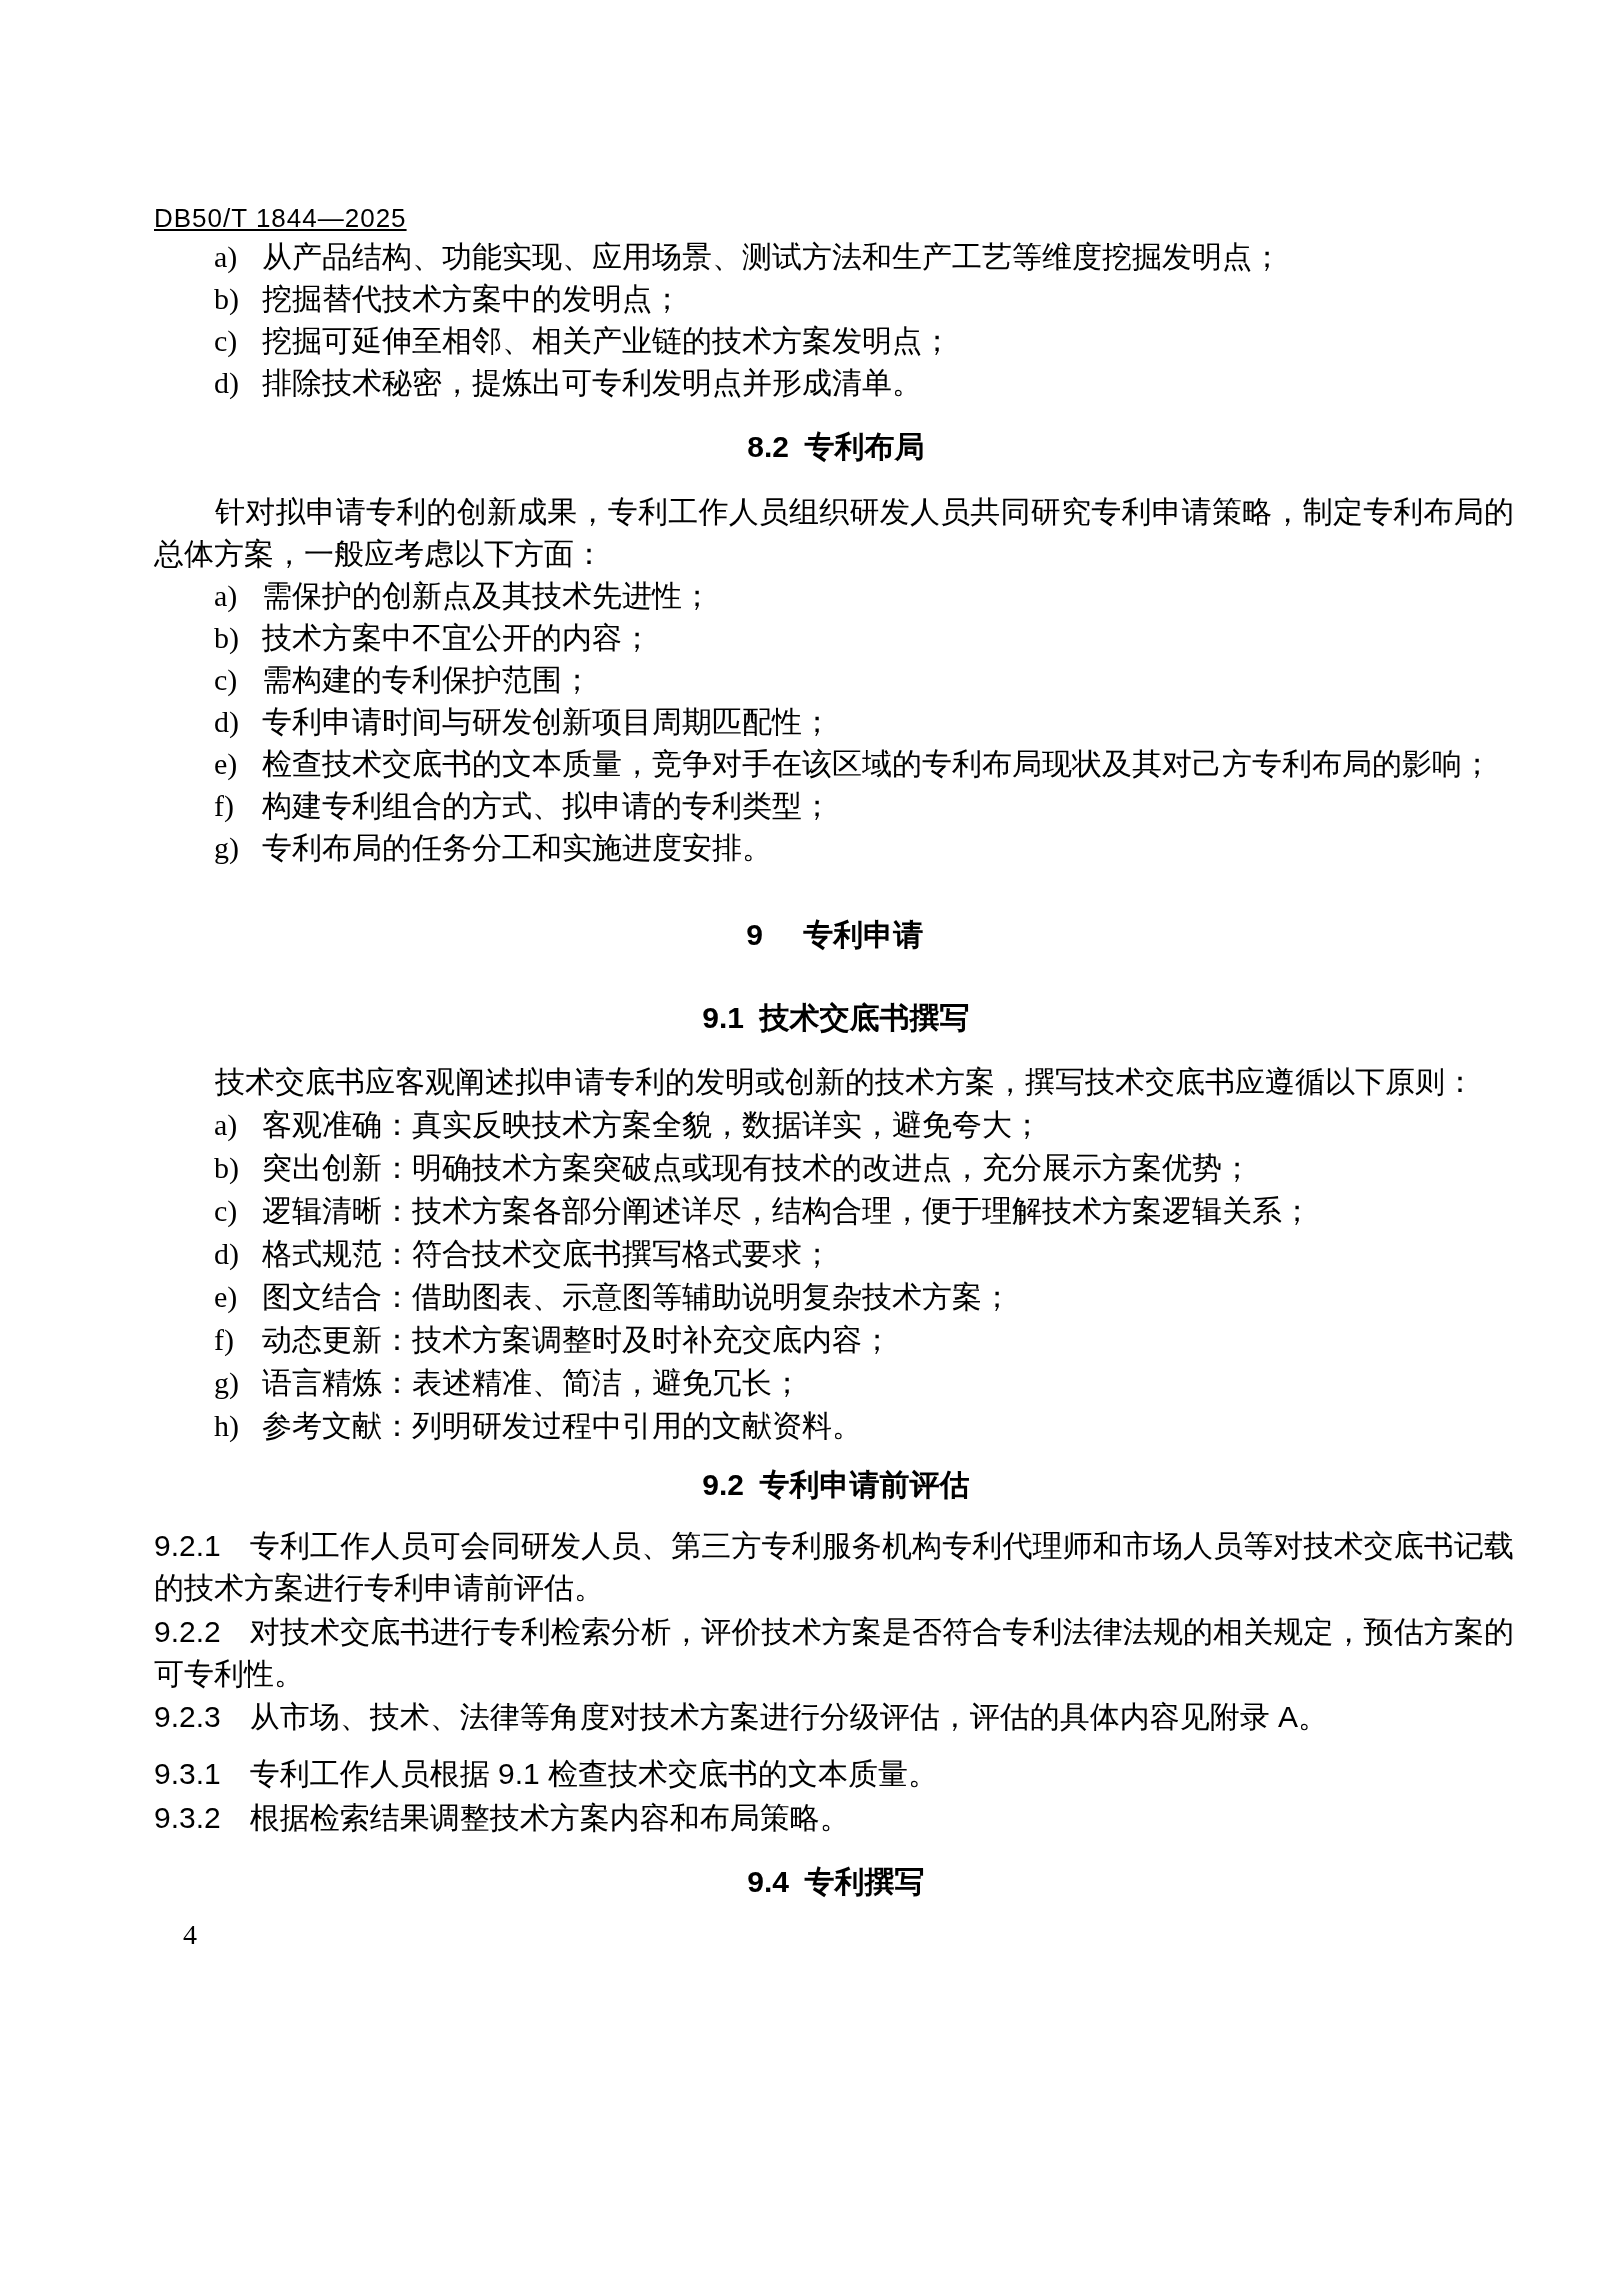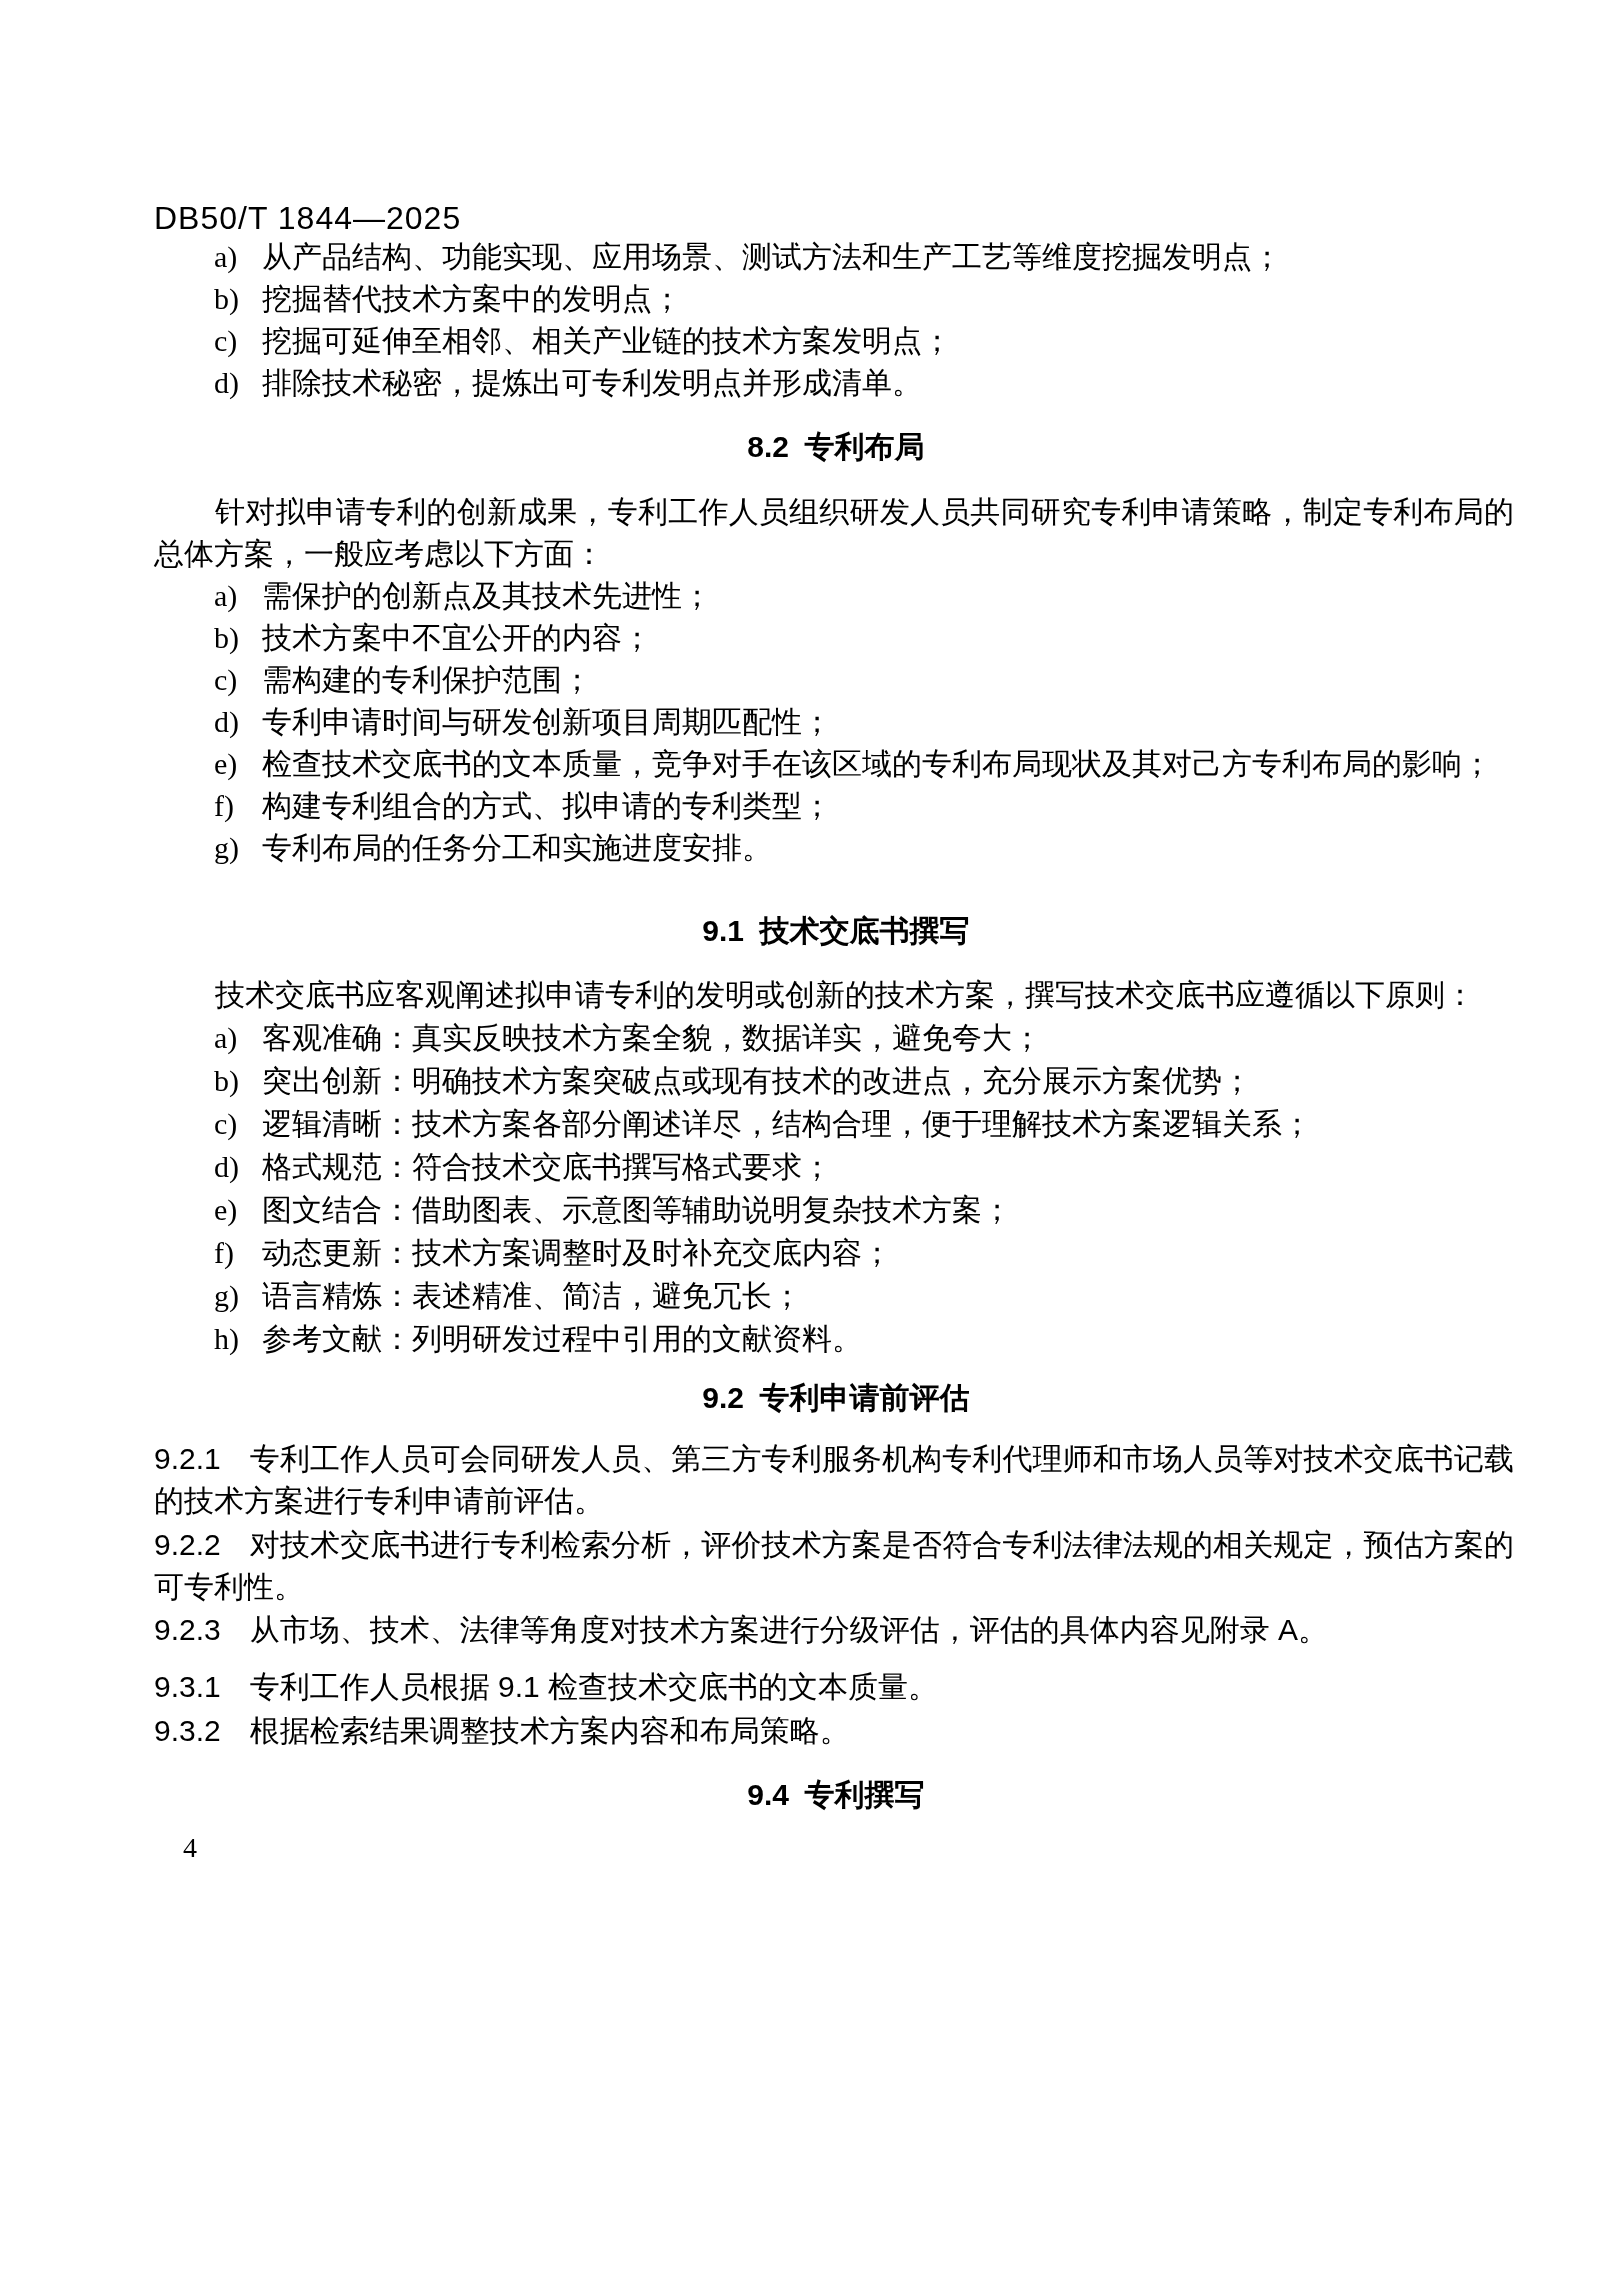--- a/index.html
+++ b/index.html
@@ -9,22 +9,23 @@
     position: relative;
     font-family: "Liberation Sans", sans-serif;
     color: #000000;
   }
   .page {
     position: absolute; inset: 0;
     padding: 201px 107px 0 154px;
     background: #ffffff;
   }
   .doc-header {
-    font-size: 32px; line-height: 35px; letter-spacing: 1px;
+    font-size: 26px; line-height: 35px; letter-spacing: 1px;
     font-family: "Liberation Sans", sans-serif;
+    text-decoration: underline;
   }
   .para {
     font-size: 30px; line-height: 42px;
     text-align: justify;
   }
   .indent { text-indent: 61px; }
   .list { }
   .li {
     display: flex;
     padding-left: 60px;
@@ -121,20 +122,23 @@
       <div class="li">
         <span class="li-label">f)</span>
         <span class="li-text">构建专利组合的方式、拟申请的专利类型；</span>
       </div>
       <div class="li">
         <span class="li-label">g)</span>
         <span class="li-text">专利布局的任务分工和实施进度安排。</span>
       </div>
     </div>
 
+    <h1 class="h-sec h-chap" style="margin-top:45px">
+      <span class="h-num">9</span><span>专利申请</span>
+    </h1>
 
     <h2 class="h-sec" style="margin-top:41px">
       <span class="h-num">9.1</span><span>技术交底书撰写</span>
     </h2>
 
     <p class="para indent" style="margin-top:21.6px">技术交底书应客观阐述拟申请专利的发明或创新的技术方案，撰写技术交底书应遵循以下原则：</p>
 
     <div class="list">
       <div class="li lh44">
         <span class="li-label">a)</span>

